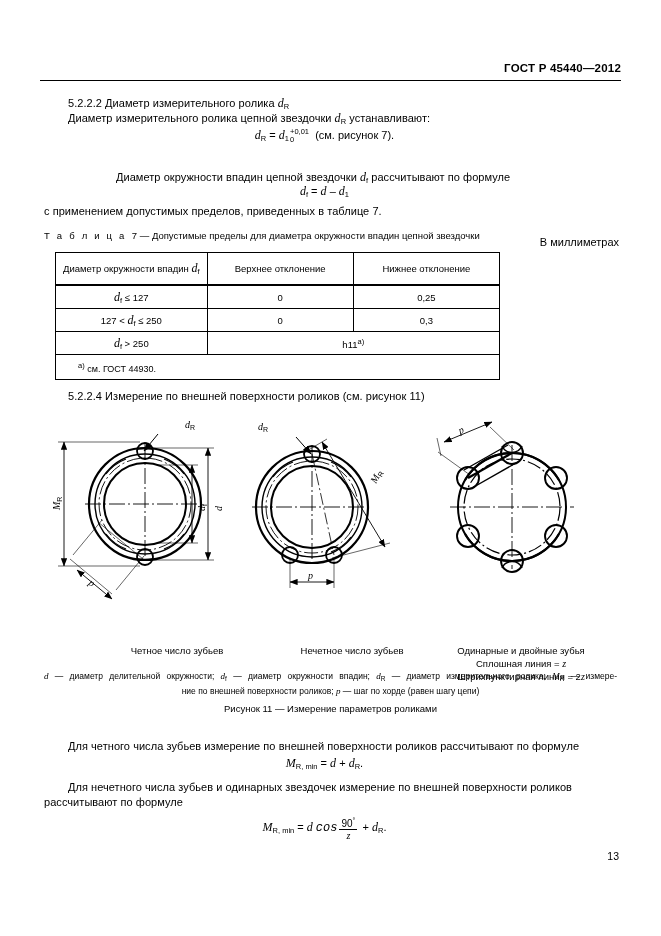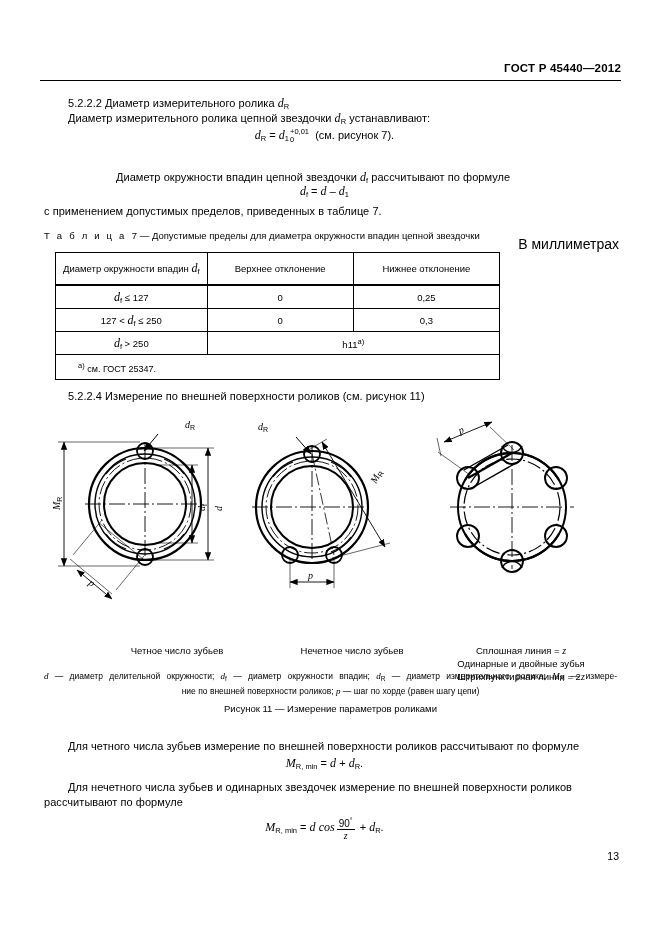--- a/index.html
+++ b/index.html
@@ -87,21 +87,21 @@
     position: absolute;
     left: 44px;
     top: 230px;
     font-size: 9.5px;
   }
   .tbl-cap .sp { letter-spacing: 2.2px; }
   .tbl-units {
     position: absolute;
     right: 42px;
     top: 236px;
-    font-size: 14px;
+    font-size: 11px;
   }
   table.t7 {
     position: absolute;
     left: 55px;
     top: 252px;
     width: 445px;
     border-collapse: collapse;
     font-size: 9.5px;
   }
   table.t7 td, table.t7 th {
@@ -235,21 +235,21 @@
         <td>
           <span></span><i class="v"><span>d</span><span class="sub">f</span></i><span> &gt; 250</span>
         </td>
         <td colspan="2">
           <span>h11</span><span class="sup">a)</span>
         </td>
       </tr>
       <tr>
         <td class="note" colspan="3">
           <span class="sup">a)</span>
-          <span>см. ГОСТ 25347.</span>
+          <span>см. ГОСТ 44930.</span>
         </td>
       </tr>
     </tbody>
   </table>
 
   <div class="txt" style="left:68px; top:387px; width:540px;">5.2.2.4  Измерение по внешней поверхности роликов (см. рисунок 11)</div>
 
   <div class="fig">
     <svg width="580" height="205" viewBox="0 0 580 205">
       <defs>
@@ -376,22 +376,22 @@
         <line x1="398" y1="40" x2="430" y2="63" stroke-width="0.6"></line>
         <line x1="450" y1="15" x2="474" y2="38" stroke-width="0.6"></line>
         <line x1="397" y1="26" x2="401" y2="44" stroke-width="0.6"></line>
       </g>
       <text x="420" y="22" font-size="10" font-style="italic" font-family="Liberation Serif, serif" transform="rotate(-22 420 22)">p</text>
     </svg>
 
     <div class="fig-lbl" style="left:42px; top:205px; width:190px;">Четное число зубьев</div>
     <div class="fig-lbl" style="left:222px; top:205px; width:180px;">Нечетное число зубьев</div>
     <div class="fig-lbl" style="left:382px; top:205px; width:198px;">
+      <div>Одинарные и двойные зубья</div>
       <div><span>Сплошная линия = </span><i class="v" style="font-size:10px"><span>z</span></i></div>
-      <div>Одинарные и двойные зубья</div>
       <div><span>Штрихпунктирная линия = 2</span><i class="v" style="font-size:10px"><span>z</span></i></div>
     </div>
   </div>
 
   <div class="fig-note">
     <div style="text-align:justify; text-align-last:justify;">
       <i class="v" style="font-size:9px">d</i> — диаметр делительной окружности; <i class="v" style="font-size:9px">d<span class="sub" style="font-size:6.5px">f</span></i> — диаметр окружности впадин; <i class="v" style="font-size:9px">d<span class="sub" style="font-size:6.5px">R</span></i> — диаметр измерительного ролика; <i class="v" style="font-size:9px">M<span class="sub" style="font-size:6.5px">R</span></i> — измере-
     </div>
     <div>
       ние по внешней поверхности роликов; <i class="v" style="font-size:9px">p</i> — шаг по хорде (равен шагу цепи)
@@ -410,20 +410,20 @@
     <i class="v"><span>d</span><span class="sub">R</span></i><span>.</span>
   </div>
 
   <div class="txt" style="left:68px; top:778px; width:530px;">Для нечетного числа зубьев и одинарных звездочек измерение по внешней поверхности роликов</div>
   <div class="txt" style="left:44px; top:793px; width:540px;">рассчитывают по формуле</div>
 
   <div class="ctr" style="top:815px;">
     <i class="v"><span>M</span><span class="sub">R, min</span></i>
     <span>=</span>
     <i class="v"><span>d</span></i>
-    <span style="font-style:italic;font-family:Liberation Serif, serif;font-size:12px">cos</span><span class="frac"><span class="num"><span>90</span><span style="font-size:7px;vertical-align:4px">°</span></span><span class="den">z</span></span>
+    <span style="font-style:italic;font-family:Liberation Mono, monospace;font-size:12px">cos</span><span class="frac"><span class="num"><span>90</span><span style="font-size:7px;vertical-align:4px">°</span></span><span class="den">z</span></span>
     <span>+</span>
     <i class="v"><span>d</span><span class="sub">R</span></i><span>.</span>
   </div>
 
   <div class="pageno">13</div>
 
 </div>
 
 </body></html>

